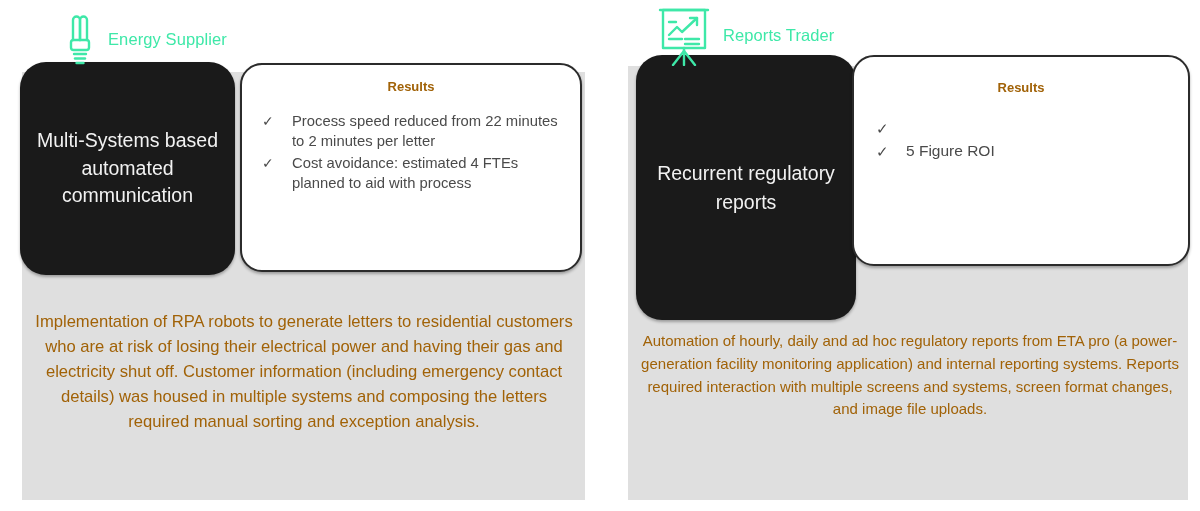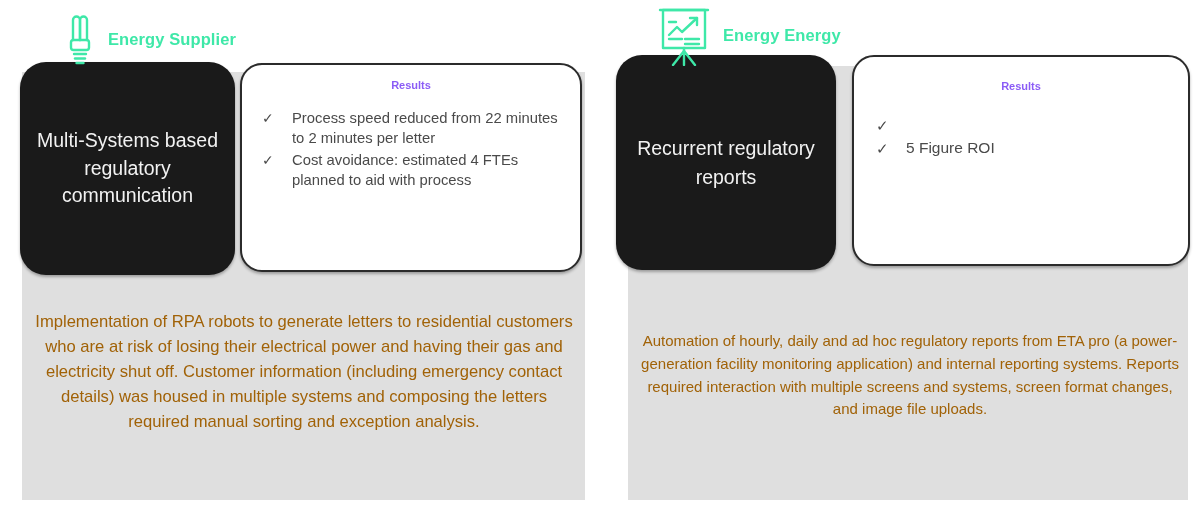--- a/index.html
+++ b/index.html
@@ -42,42 +42,42 @@
   }
   .left .header  { left: 62px; top: 10px; }
   .right .header { left: 55px; top: 4px; }
 
   .hdr-icon {
     display: block;
     line-height: 0;
   }
   .hdr-label {
     font-size: 16.5px;
-    font-weight: bold;
+    font-weight: normal;
     color: #3ee8a8;
     white-space: nowrap;
     letter-spacing: .1px;
   }
   .right .hdr-label { font-size: 16.5px; }
 
   
   .black-card {
     position: absolute;
     background: #1a1a1a;
     border-radius: 26px;
     color: #f2f2f2;
     display: flex;
     align-items: center;
     justify-content: center;
     text-align: center;
     z-index: 4;
     box-shadow: 0 2px 3px rgba(0,0,0,.30);
   }
   .left .black-card  { left: 20px; top: 62px; width: 215px; height: 213px; }
-  .right .black-card { left: 16px; top: 55px; width: 220px; height: 215px; }
+  .right .black-card { left: 36px; top: 55px; width: 220px; height: 265px; }
 
   .black-card .bc-text {
     font-size: 19.5px;
     line-height: 1.42;
     padding: 0 12px;
     font-weight: normal;
   }
   .right .black-card .bc-text { font-size: 19.5px; line-height: 1.45; }
 
   
@@ -88,23 +88,23 @@
     border-radius: 22px;
     z-index: 5;
     box-sizing: border-box;
     box-shadow: 0 2px 3px rgba(0,0,0,.30);
   }
   .left .results-card  { left: 240px; top: 63px; width: 342px; height: 209px; }
   .right .results-card { left: 252px; top: 55px; width: 338px; height: 211px; }
 
   .results-title {
     text-align: center;
-    font-size: 11px;
+    font-size: 13px;
     font-weight: bold;
-    color: #8b5cf6;
+    color: #a16207;
     margin-top: 14px;
   }
   .right .results-title { margin-top: 23px; }
 
   .bullet-list {
     margin: 0;
     padding: 0;
     list-style: none;
   }
   .left .bullet-list  { margin-top: 17px; padding-left: 20px; padding-right: 14px; }
@@ -163,21 +163,21 @@
         <rect x="9" y="30" width="18" height="10" rx="2.5"></rect>
         <path d="M12 44 H24"></path>
         <path d="M13 48.5 H23"></path>
         <path d="M14.5 53 H21.5"></path>
       </svg>
     </span>
     <span class="hdr-label">Energy Supplier</span>
   </div>
 
   <div class="black-card">
-    <div class="bc-text">Multi-Systems based regulatory communication</div>
+    <div class="bc-text">Multi-Systems based automated communication</div>
   </div>
 
   <div class="results-card">
     <div class="results-title">Results</div>
     <ul class="bullet-list">
       <li class="bullet-item">
         <span class="check-mark">✓</span>
         <span class="bullet-text">Process speed reduced from 22 minutes to 2 minutes per letter</span>
       </li>
       <li class="bullet-item">
@@ -203,21 +203,21 @@
         <path d="M14 35 H27"></path>
         <path d="M30 35 H44"></path>
         <path d="M30 40 H44"></path>
         <path d="M14 31 L22 23 L27 28 L42 14"></path>
         <path d="M35 14 H42 V21"></path>
         <path d="M29 44 V61"></path>
         <path d="M29 47 L18 61"></path>
         <path d="M29 47 L40 61"></path>
       </svg>
     </span>
-    <span class="hdr-label">Energy Energy</span>
+    <span class="hdr-label">Reports Trader</span>
   </div>
 
   <div class="black-card">
     <div class="bc-text">Recurrent regulatory reports</div>
   </div>
 
   <div class="results-card">
     <div class="results-title">Results</div>
     <ul class="bullet-list">
       <li class="bullet-item">

